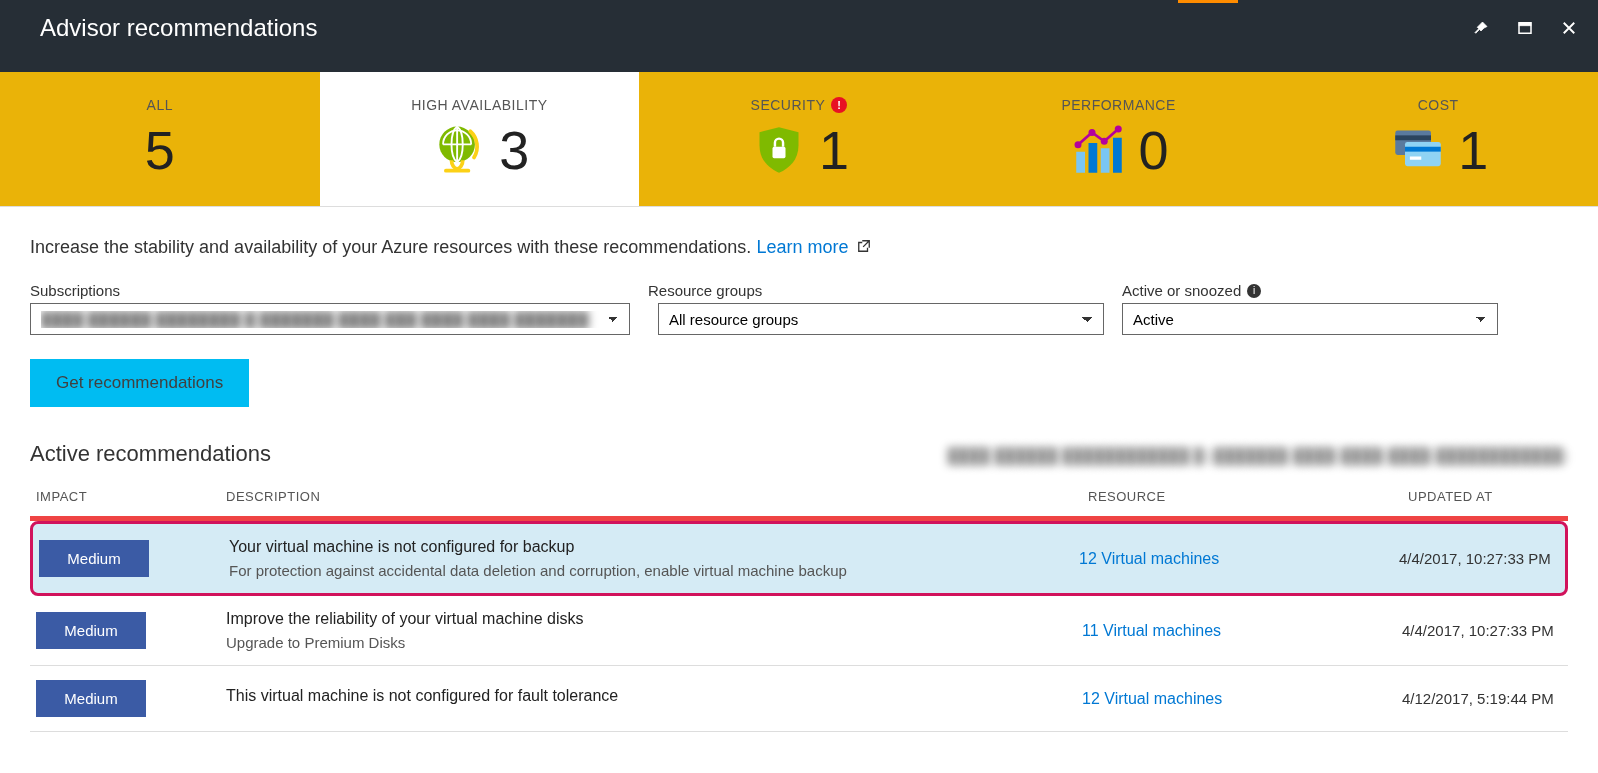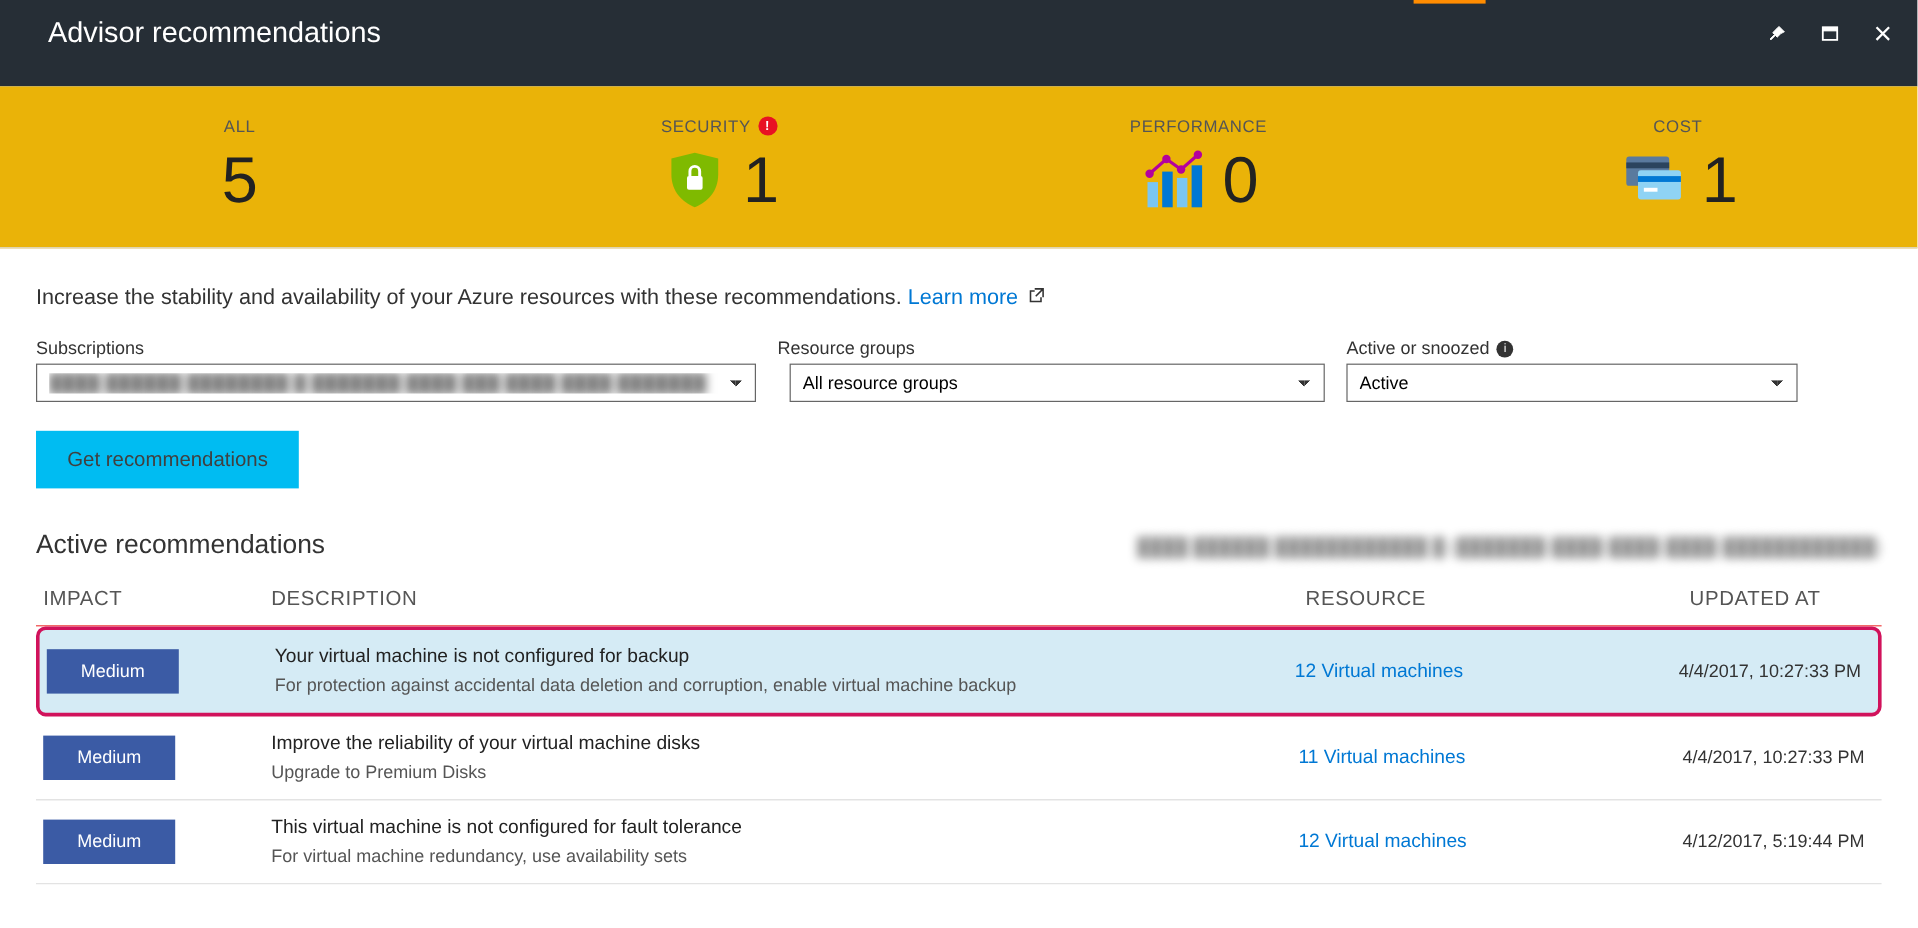--- a/index.html
+++ b/index.html
@@ -31,21 +31,21 @@
   .filter.sub select { width: 600px; color: transparent; text-shadow: 0 0 8px rgba(0,0,0,0.5); }
   .filter.rg select { width: 446px; margin-left: 10px; }
   .filter.as select { width: 376px; }
 
   .get-btn { background: #00bcf2; color: #404040; border: none; padding: 14px 26px; font-size: 17px; cursor: pointer; margin-bottom: 34px; }
 
   .active-header-row { display: flex; justify-content: space-between; align-items: baseline; }
   .active-header { font-size: 22px; font-weight: 400; margin-bottom: 16px; }
   .sub-blur { color: transparent; text-shadow: 0 0 8px rgba(0,0,0,0.4); font-size: 15px; }
 
-  .table-head { display: flex; font-size: 17px; color: #555; letter-spacing: 0.5px; padding: 6px 0 12px 6px; border-bottom: 1px solid #ef4444; }
+  .table-head { display: flex; font-size: 13px; color: #555; letter-spacing: 0.5px; padding: 6px 0 12px 6px; border-bottom: 5px solid #ef4444; }
   .col-impact { width: 190px; }
   .col-desc { flex: 1; }
   .col-res { width: 320px; }
   .col-upd { width: 160px; }
 
   .row { display: flex; align-items: center; padding: 14px 6px; border-bottom: 1px solid #ddd; cursor: pointer; position: relative; }
   .row.highlighted { background: #d5ebf5; border: 3px solid #d1125b; border-radius: 8px; padding: 14px 6px; }
   .impact-badge { background: #3b5ba5; color: #fff; padding: 10px 14px; font-size: 15px; display: inline-block; min-width: 110px; text-align: center; }
   .desc-title { font-size: 16px; color: #222; margin-bottom: 6px; }
   .desc-sub { font-size: 15px; color: #555; }
@@ -75,20 +75,37 @@
       </svg>
   </div>
 </div>
 
 <div class="tabs">
   <div class="tab">
     <div class="tab-label">ALL</div>
     <div class="tab-body">
         <span class="tab-count">5</span>
       </div>
+  </div>
+  <div class="tab active">
+    <div class="tab-label">HIGH AVAILABILITY</div>
+    <div class="tab-body">
+      <span class="icon-box">
+        <svg viewBox="0 0 64 64" width="60" height="60">
+            <circle cx="30" cy="26" r="19" fill="#7fba00"></circle>
+            <path d="M15 26a15 15 0 0 1 30 0" fill="none" stroke="#fff" stroke-width="2"></path>
+            <path d="M30 7v38M15 26h30" stroke="#fff" stroke-width="2"></path>
+            <path d="M30 7c8 6 8 32 0 38M30 7c-8 6-8 32 0 38" fill="none" stroke="#fff" stroke-width="2"></path>
+            <path d="M24 43c0 5 3 9 6 9s6-4 6-9" fill="none" stroke="#fcd116" stroke-width="4"></path>
+            <rect x="16" y="52" width="28" height="4" rx="2" fill="#fcd116"></rect>
+            <path d="M44 12a22 22 0 0 1 4 28" fill="none" stroke="#fcd116" stroke-width="4" stroke-linecap="round"></path>
+          </svg>
+      </span>
+      <span class="tab-count">3</span>
+    </div>
   </div>
   <div class="tab">
     <div class="tab-label">
         <span>SECURITY</span> 
         <span class="alert-dot">!</span>
       </div>
     <div class="tab-body">
       <span class="icon-box">
         <svg viewBox="0 0 64 64" width="52" height="60">
             <path d="M32 4l24 6v16c0 18-11 28-24 34C19 54 8 44 8 26V10z" fill="#7fba00"></path>
@@ -192,18 +209,17 @@
       <div class="desc-sub">Upgrade to Premium Disks</div>
     </div>
     <div class="col-res"><span class="res-link">11 Virtual machines</span></div>
     <div class="col-upd"><span class="upd-text">4/4/2017, 10:27:33 PM</span></div>
   </div>
 
   <div class="row">
     <div class="col-impact"><span class="impact-badge">Medium</span></div>
     <div class="col-desc">
       <div class="desc-title">This virtual machine is not configured for fault tolerance</div>
-      <div class="desc-sub">For virtual machine redundancy, use availability sets</div>
     </div>
     <div class="col-res"><span class="res-link">12 Virtual machines</span></div>
     <div class="col-upd"><span class="upd-text">4/12/2017, 5:19:44 PM</span></div>
   </div>
 </div>
 
 </body></html>

